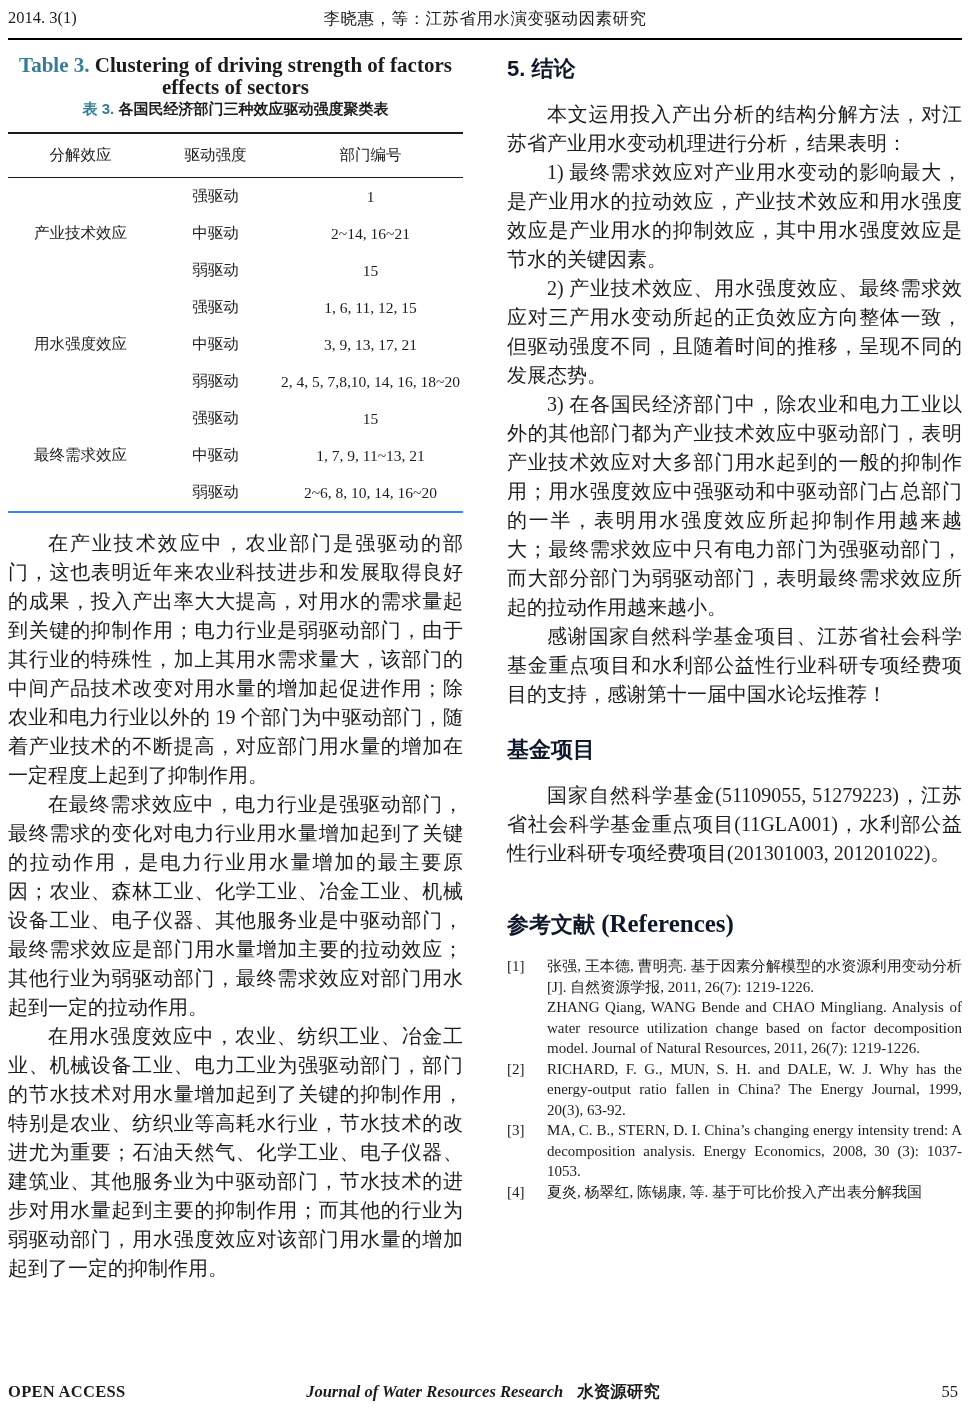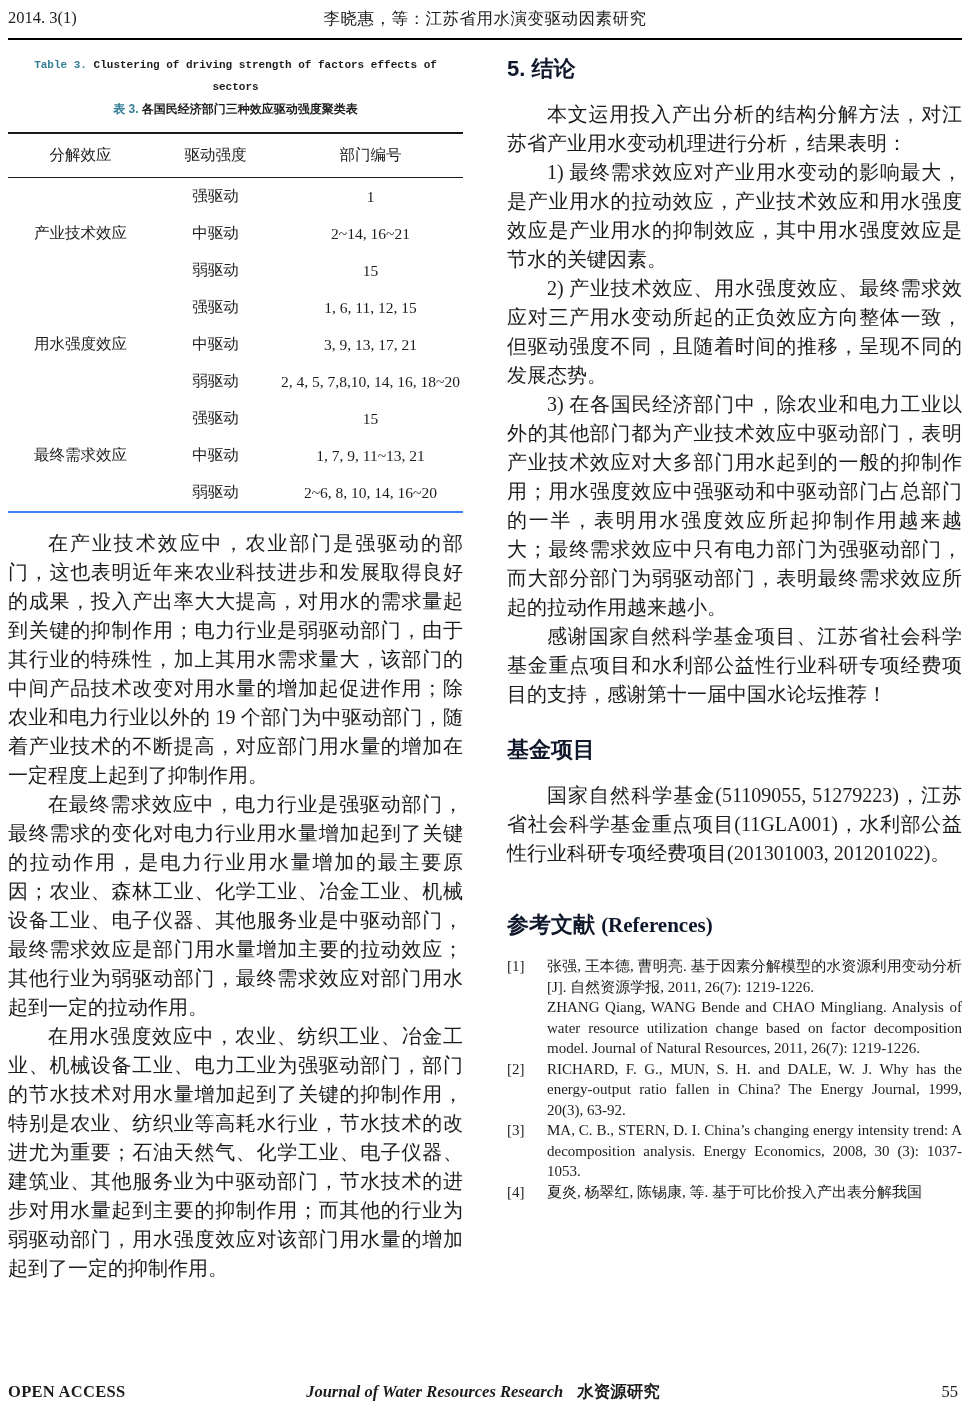--- a/index.html
+++ b/index.html
@@ -22,23 +22,23 @@
   }
   .ph-left { width: 180px; }
   .ph-center { flex: 1; text-align: center; letter-spacing: .5px; }
   .ph-right { width: 180px; }
 
   
   .cols { display: flex; gap: 44px; margin-top: 14px; }
   .col { width: 455px; }
 
   
-  .tbl-cap { text-align: center; font-weight: bold; font-size: 11px; line-height: 22px; font-family: Liberation Mono, monospace; }
+  .tbl-cap { text-align: center; font-weight: bold; font-size: 21px; line-height: 22px; }
   .cap-label { color: #337e96; }
-  .cap-zh { font-family: "Liberation Sans", "DejaVu Sans", sans-serif; font-size: 12px; }
+  .cap-zh { font-family: "Liberation Sans", "DejaVu Sans", sans-serif; font-size: 15px; }
 
   
   table.data-table {
     width: 100%;
     border-collapse: collapse;
     margin-top: 12px;
     font-size: 15.5px;
     border-top: 2px solid #1a1a1a;
     border-bottom: 2px solid #3b82f6;
   }
@@ -62,21 +62,21 @@
   .left-paras { margin-top: 16px; }
 
   
   .sec-head {
     font-family: "Liberation Sans", "DejaVu Sans", sans-serif;
     font-weight: bold;
     font-size: 22px;
     color: #0f172a;
     margin: 0 0 16px 0;
   }
-  .sec-head .en { font-family: "Liberation Serif", "DejaVu Serif", serif; font-size: 21px; }
+  .sec-head .en { font-family: "Liberation Serif", "DejaVu Serif", serif; font-size: 25px; }
   .mt26 { margin-top: 26px; }
   .mt40 { margin-top: 42px; }
 
   
   .refs { margin-top: 4px; }
   .ref-item { display: flex; font-size: 15px; line-height: 20.5px; text-align: justify; }
   .ref-label { width: 40px; flex: 0 0 40px; }
   .ref-text { flex: 1; }
 
   

